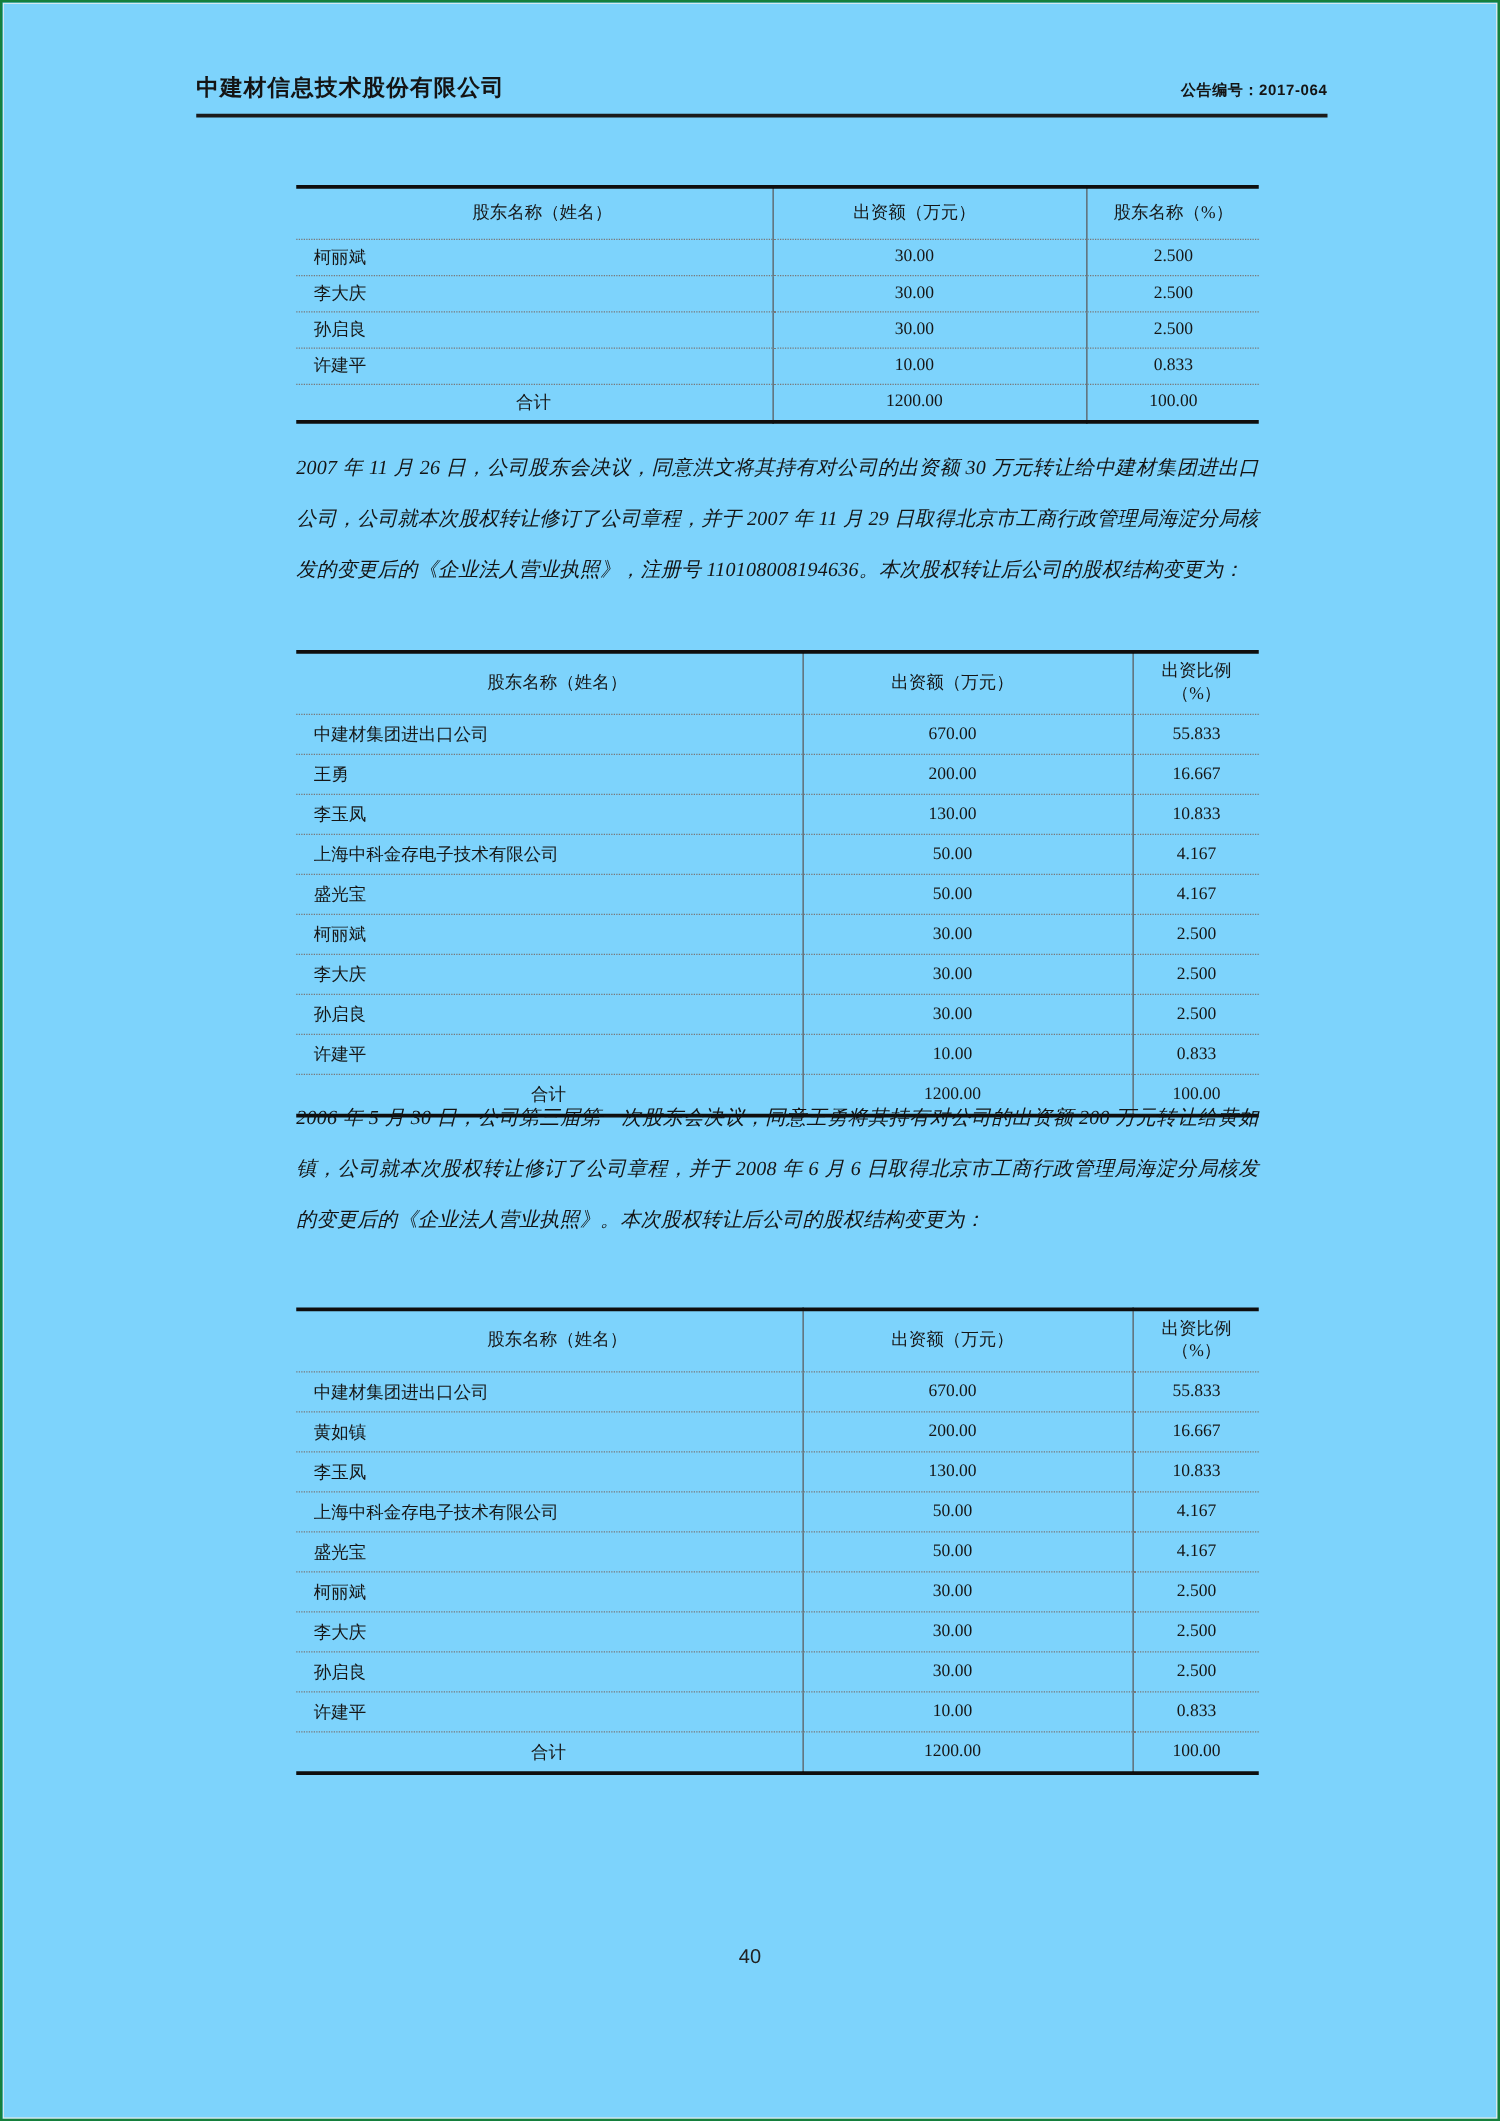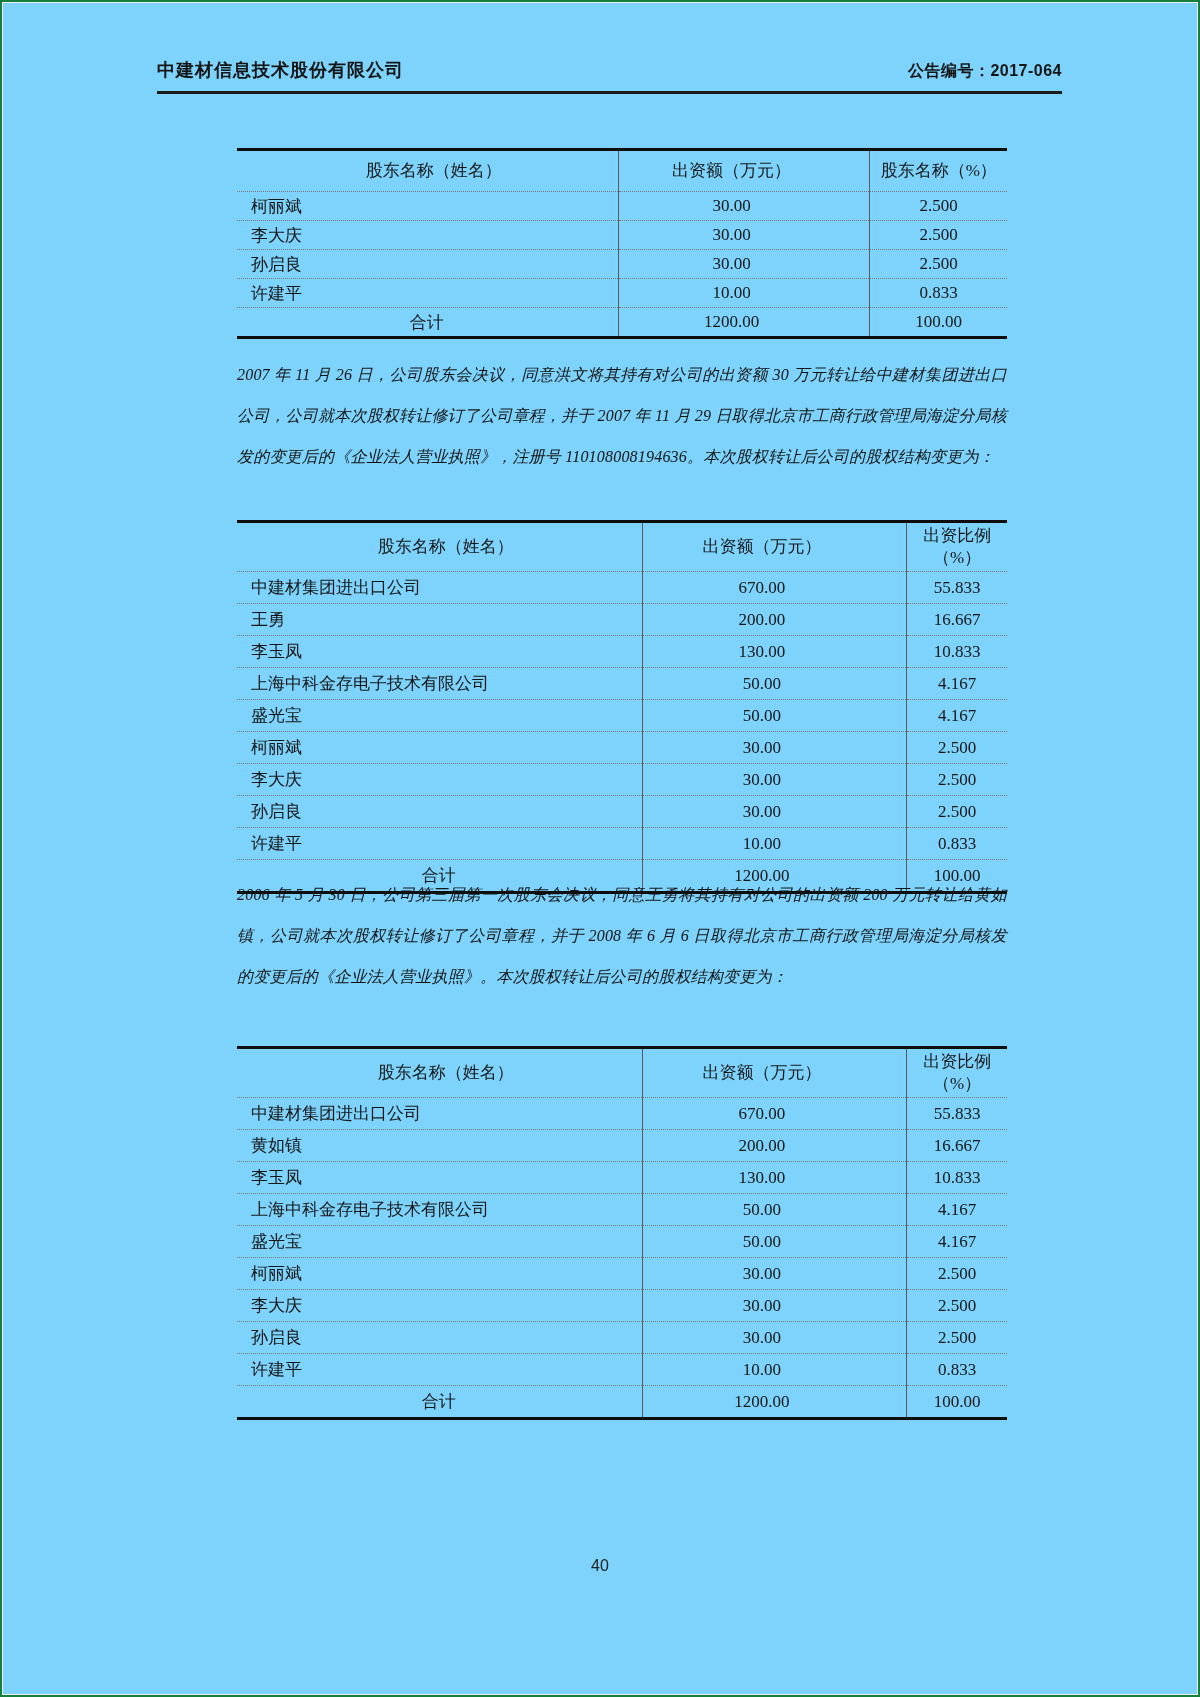--- a/index.html
+++ b/index.html
@@ -14,31 +14,31 @@
     color:#141414;
     overflow:hidden;
   }
   
   .doc-header{
     position:absolute;left:155px;top:56px;width:905px;
     display:flex;justify-content:space-between;align-items:baseline;
     font-family:"Liberation Sans","DejaVu Sans",sans-serif;
   }
   .company{font-size:18px;font-weight:700;letter-spacing:1px;}
-  .notice{font-size:16px;font-weight:700;letter-spacing:0.5px;}
+  .notice{font-size:12px;font-weight:700;letter-spacing:0.5px;}
   .header-rule{
     position:absolute;left:155px;top:89px;width:905px;height:3px;
     background:#1b1b1b;
   }
   
   .share-table{
     position:absolute;left:235px;width:770px;
     border-collapse:collapse;table-layout:fixed;
     border-top:3px solid #0e0e0e;border-bottom:3px solid #0e0e0e;
-    font-size:17px;color:#161616;
+    font-size:14px;color:#161616;
   }
   .share-table td{overflow:hidden;white-space:nowrap;}
   .share-table tr:not(:first-child) td{border-top:1px dotted #787878;}
   .share-table td:not(:first-child){border-left:1px solid #5a5a5a;}
   .share-table .hrow td{text-align:center;white-space:pre-line;line-height:1.3;}
   .share-table .c0{text-align:left;padding-left:14px;}
   .share-table .c1{text-align:center;padding-right:26px;}
   .share-table .c2{text-align:center;}
   .share-table .total .c0{text-align:center;padding-left:0;}
   .tbl-a td{height:26px;}

